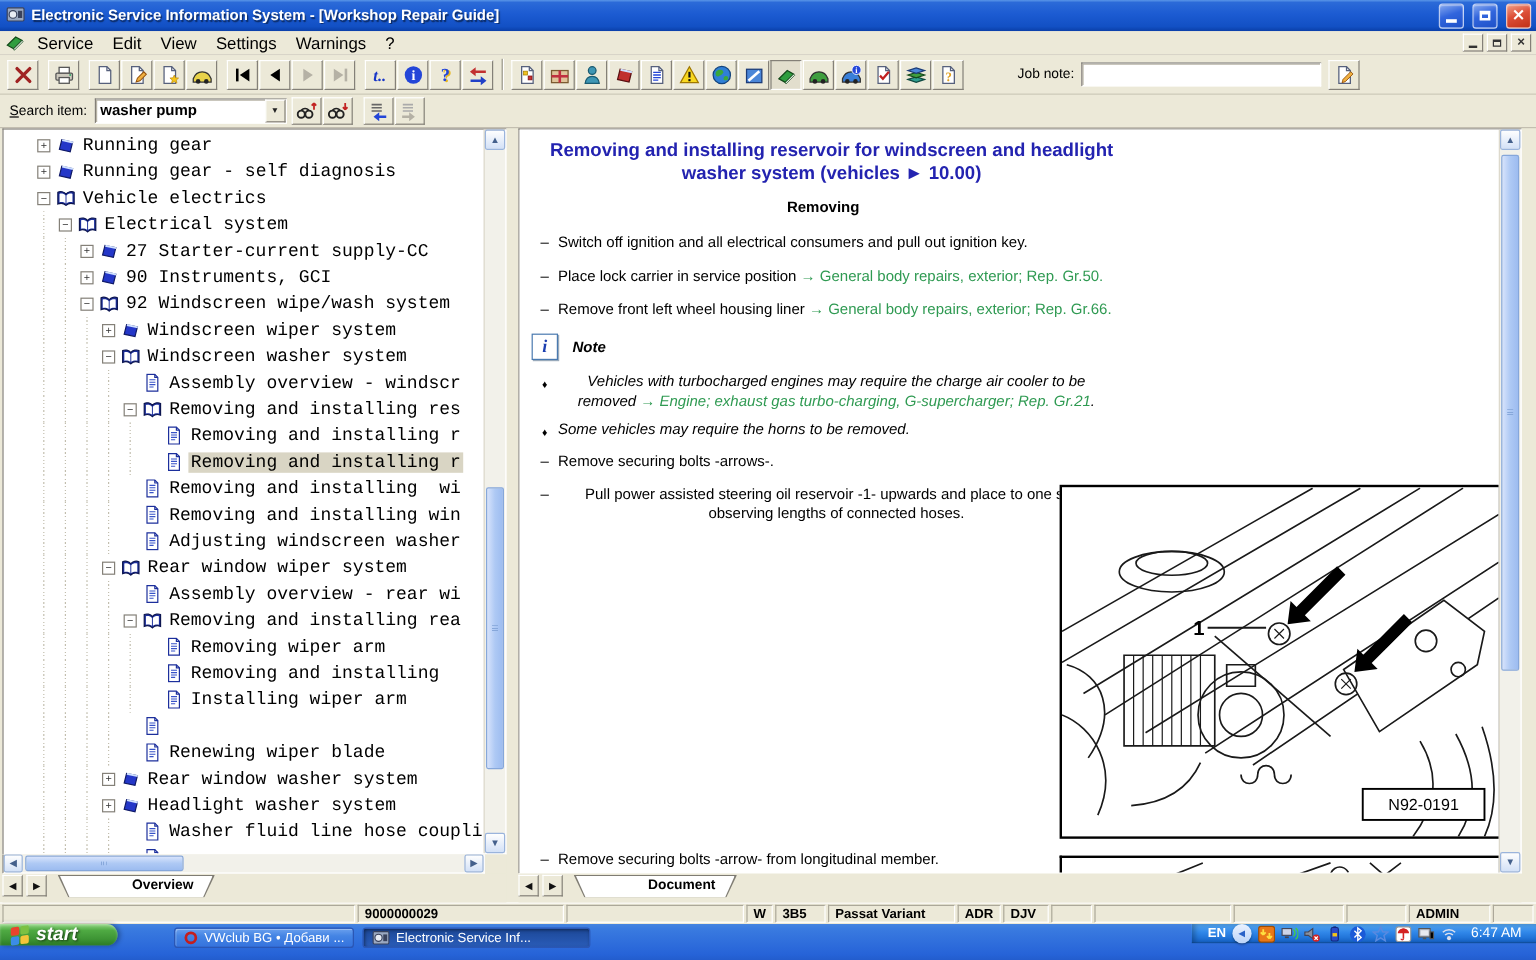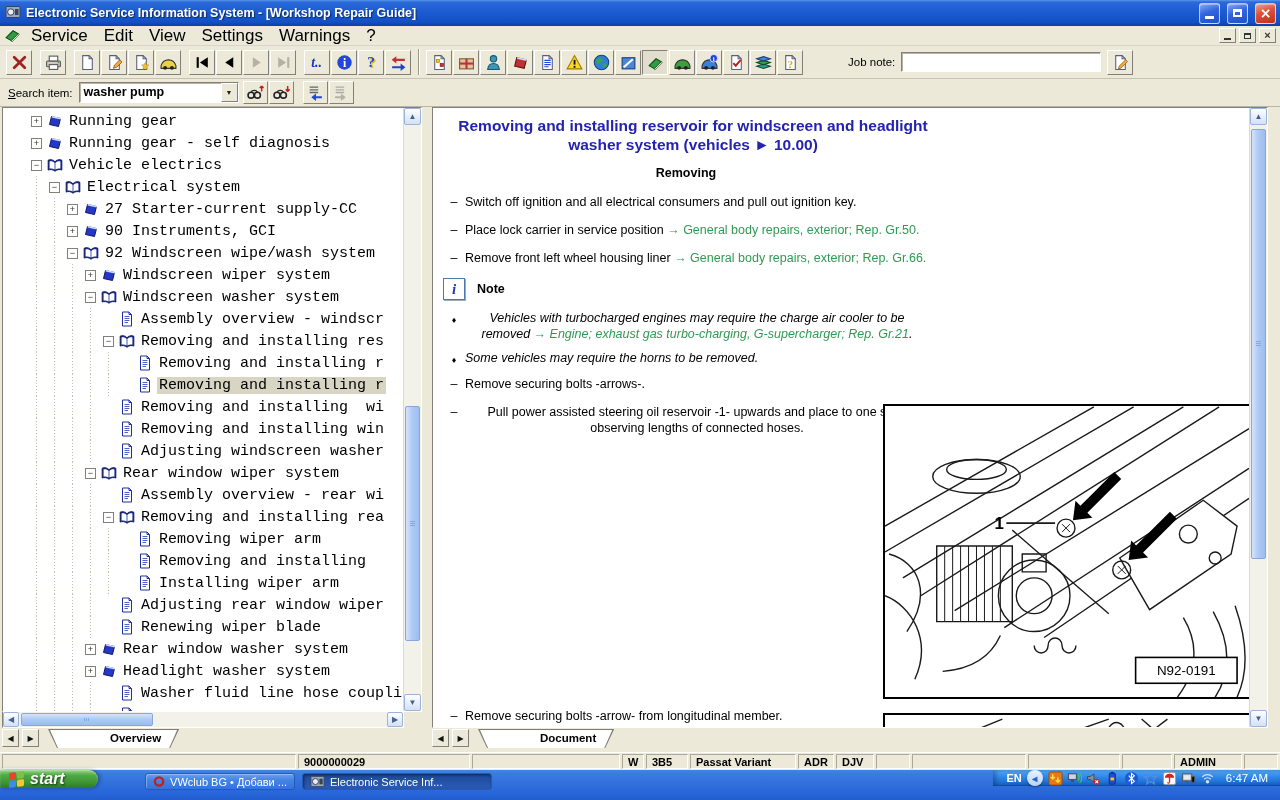--- a/index.html
+++ b/index.html
@@ -15,21 +15,21 @@
     display:flex; align-items:center; justify-content:center;
     background:linear-gradient(160deg,#87a9ef 0%,#3165dd 45%,#1e51c8 100%); box-shadow:inset 0 1px 1px #fff6; }
   .win-btn.close { background:linear-gradient(160deg,#f0a088 0%,#dd4f38 45%,#c03018 100%); }
   .g-min { width:9px; height:3px; background:#fff; margin-top:9px; }
   .g-restore { width:9px; height:8px; border:2px solid #fff; border-top-width:3px; }
   .g-close { color:#fff; font-weight:bold; font-size:14px; line-height:1; font-family:"DejaVu Sans",sans-serif; }
 
   
   .menubar { height:20px; display:flex; align-items:center; gap:2px; padding:0 4px; background:#ece9d8;
     border-bottom:1px solid #d8d4c8; }
-  .menu-item { padding:2px 8px; font-size:17px; }
+  .menu-item { padding:2px 8px; font-size:14px; }
   .menubar .spacer { flex:1; }
   .mdi-btn { width:17px; height:15px; background:#ece9d8; border:1px solid; border-color:#fff #848078 #848078 #fff;
     display:flex; align-items:center; justify-content:center; margin-left:1px; }
   .mg-min { width:7px; height:2px; background:#333; margin-top:7px; }
   .mg-restore { width:7px; height:6px; border:1px solid #333; border-top-width:2px; }
   .mg-close { color:#333; font-weight:bold; font-size:11px; line-height:1; }
 
   
   .toolbar { height:33px; display:flex; align-items:center; padding:0 6px; background:#ece9d8;
     border-bottom:1px solid #c8c4b4; }
@@ -109,21 +109,21 @@
   .d-title { color:var(--title-blue,#2323b0); font-weight:bold; font-size:15.5px; line-height:19px; margin-bottom:12px; width:500px; }
   .d-h2 { font-weight:bold; font-size:12.5px; margin-bottom:14px; }
   .d-dash, .d-diamond { display:flex; font-size:12.5px; line-height:16px; margin-bottom:12px; }
   .d-dash .b, .d-diamond .b { width:22px; flex:none; }
   .d-diamond { font-style:italic; margin-bottom:8px; }
   .d-diamond .b { font-size:9px; padding-top:2px; }
   .d-note { display:flex; align-items:center; gap:12px; margin:4px 0 10px 0; }
   .note-ico { width:22px; height:22px; border:1px solid #4a7ab0; background:#fff; box-shadow:1px 1px 0 #9ab; flex:none;
     display:flex; align-items:center; justify-content:center; font-family:"Liberation Serif",serif; font-weight:bold;
     font-style:italic; font-size:15px; color:#1c3fb0; }
-  .d-note b { font-size:12.5px; }
+  .d-note b { font-size:12.5px; font-style:italic; }
   .link { color:var(--link-green,#2f9a52); }
   .fig { position:absolute; left:450px; top:296px; width:368px; height:295px; border:2px solid #000; background:#fff; }
   .fig2 { position:absolute; left:450px; top:605px; width:368px; height:40px; border:2px solid #000; border-bottom:none; background:#fff; }
 
   
   .statusbar { height:18px; display:flex; gap:2px; padding:1px 2px; background:#ece9d8; border-top:1px solid #fff; }
   .scell { border:1px solid; border-color:#aca899 #fff #fff #aca899; font-weight:bold; font-size:11px;
     display:flex; align-items:center; padding:0 5px; white-space:nowrap; overflow:hidden; }
 
   
@@ -631,21 +631,20 @@
             </svg>
             <span class="tlabel">Installing wiper arm</span>
           </div>
           <div class="trow" style="padding-left: 100px; background-image: repeating-linear-gradient(rgb(194, 190, 174) 0px, rgb(194, 190, 174) 1px, transparent 1px, transparent 3px), repeating-linear-gradient(rgb(194, 190, 174) 0px, rgb(194, 190, 174) 1px, transparent 1px, transparent 3px), repeating-linear-gradient(rgb(194, 190, 174) 0px, rgb(194, 190, 174) 1px, transparent 1px, transparent 3px), repeating-linear-gradient(rgb(194, 190, 174) 0px, rgb(194, 190, 174) 1px, transparent 1px, transparent 3px); background-size: 1px 100%, 1px 100%, 1px 100%, 1px 100%; background-position: 33px 0px, 51px 0px, 69px 0px, 87px 0px; background-repeat: no-repeat;">
             <span class="exp-spacer"></span>
             <svg viewBox="0 0 16 16" width="16" height="16">
               <path d="M3.5 1h6.5l2.5 2.5V15h-9z" fill="#fff" stroke="#1c2f9c"></path>
               <path d="M10 1v2.5h2.5" fill="none" stroke="#1c2f9c"></path>
               <path d="M5.5 5.5h5M5.5 7.5h5M5.5 9.5h5M5.5 11.5h3.5" stroke="#3752c8" stroke-width=".9"></path>
             </svg>
-            <span class="tlabel">Adjusting rear window wiper</span>
           </div>
           <div class="trow" style="padding-left: 100px; background-image: repeating-linear-gradient(rgb(194, 190, 174) 0px, rgb(194, 190, 174) 1px, transparent 1px, transparent 3px), repeating-linear-gradient(rgb(194, 190, 174) 0px, rgb(194, 190, 174) 1px, transparent 1px, transparent 3px), repeating-linear-gradient(rgb(194, 190, 174) 0px, rgb(194, 190, 174) 1px, transparent 1px, transparent 3px), repeating-linear-gradient(rgb(194, 190, 174) 0px, rgb(194, 190, 174) 1px, transparent 1px, transparent 3px); background-size: 1px 100%, 1px 100%, 1px 100%, 1px 100%; background-position: 33px 0px, 51px 0px, 69px 0px, 87px 0px; background-repeat: no-repeat;">
             <span class="exp-spacer"></span>
             <svg viewBox="0 0 16 16" width="16" height="16">
               <path d="M3.5 1h6.5l2.5 2.5V15h-9z" fill="#fff" stroke="#1c2f9c"></path>
               <path d="M10 1v2.5h2.5" fill="none" stroke="#1c2f9c"></path>
               <path d="M5.5 5.5h5M5.5 7.5h5M5.5 9.5h5M5.5 11.5h3.5" stroke="#3752c8" stroke-width=".9"></path>
             </svg>
             <span class="tlabel">Renewing wiper blade</span>
           </div>

